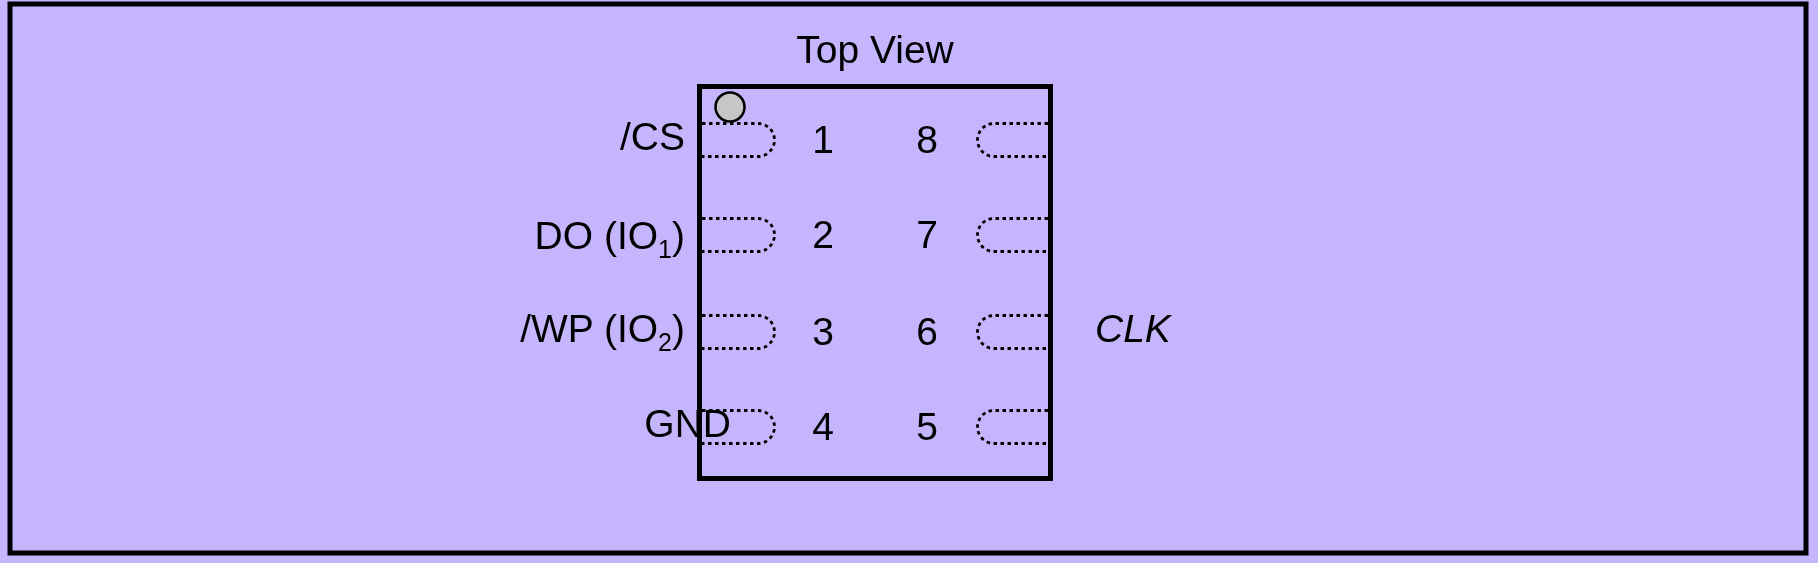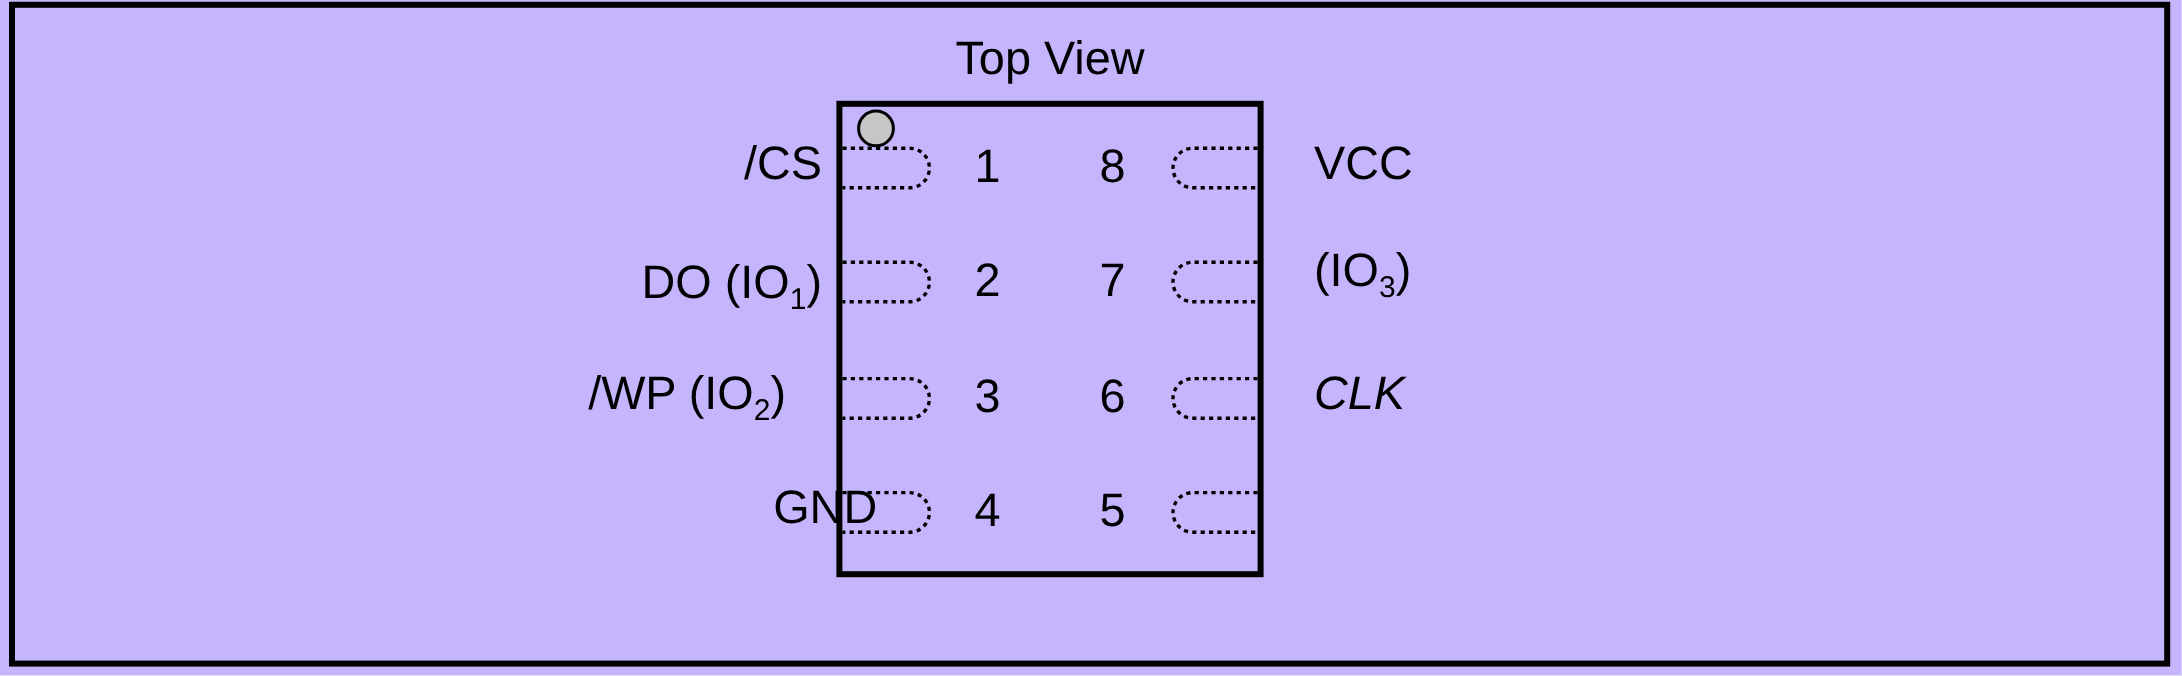--- a/index.html
+++ b/index.html
@@ -72,36 +72,34 @@
     <path d="M1048,315.5 H994 a16.5,16.5 0 0 0 0,33 H1048" fill="none" stroke="#000000" stroke-width="2.8" stroke-dasharray="3.5 3.5"></path>
     <path d="M1048,410.5 H994 a16.5,16.5 0 0 0 0,33 H1048" fill="none" stroke="#000000" stroke-width="2.8" stroke-dasharray="3.5 3.5"></path>
   </svg>
 
   <div class="txt title" style="left:875px; top:30px; line-height:1;">Top View</div>
 
   <div class="txt pin-label left" style="right:1165px; top:140px;"><span>/CS</span><span class="subscript"></span><span></span></div>
 
   <div class="txt pin-label left" style="right:1165px; top:239px;"><span>DO (IO</span><span class="subscript">1</span><span>)</span></div>
 
-  <div class="txt pin-label left" style="right:1195px; top:332px;margin-left:48px;"><span>/WP (IO</span><span class="subscript">2</span><span>)</span></div>
+  <div class="txt pin-label left" style="right:1165px; top:332px;margin-left:48px;"><span>/WP (IO</span><span class="subscript">2</span><span>)</span></div>
 
   <div class="txt pin-label left" style="right:1119px; top:427px;"><span>GND</span><span class="subscript"></span><span></span></div>
 
   <div class="txt pin-number" style="left:823px; top:140px;">1</div>
   <div class="txt pin-number" style="left:823px; top:235px;">2</div>
   <div class="txt pin-number" style="left:823px; top:332px;">3</div>
   <div class="txt pin-number" style="left:823px; top:427px;">4</div>
 
   <div class="txt pin-number" style="left:927px; top:140px;">8</div>
   <div class="txt pin-number" style="left:927px; top:235px;">7</div>
   <div class="txt pin-number" style="left:927px; top:332px;">6</div>
   <div class="txt pin-number" style="left:927px; top:427px;">5</div>
 
-  <div class="txt pin-label" style="left:1095px; top:140px;"><span>VCC</span><span class="subscript"></span><span></span></div>
 
   <div class="txt pin-label multiline" style="left:1095px; top:233px;">
-    <div><span>(IO</span><span class="subscript">3</span><span>)</span></div>
   </div>
 
   <div class="txt pin-label" style="left:1095px; top:332px;font-style:italic;"><span>CLK</span><span class="subscript"></span><span></span></div>
 
 
 </div>
 
 </body></html>

